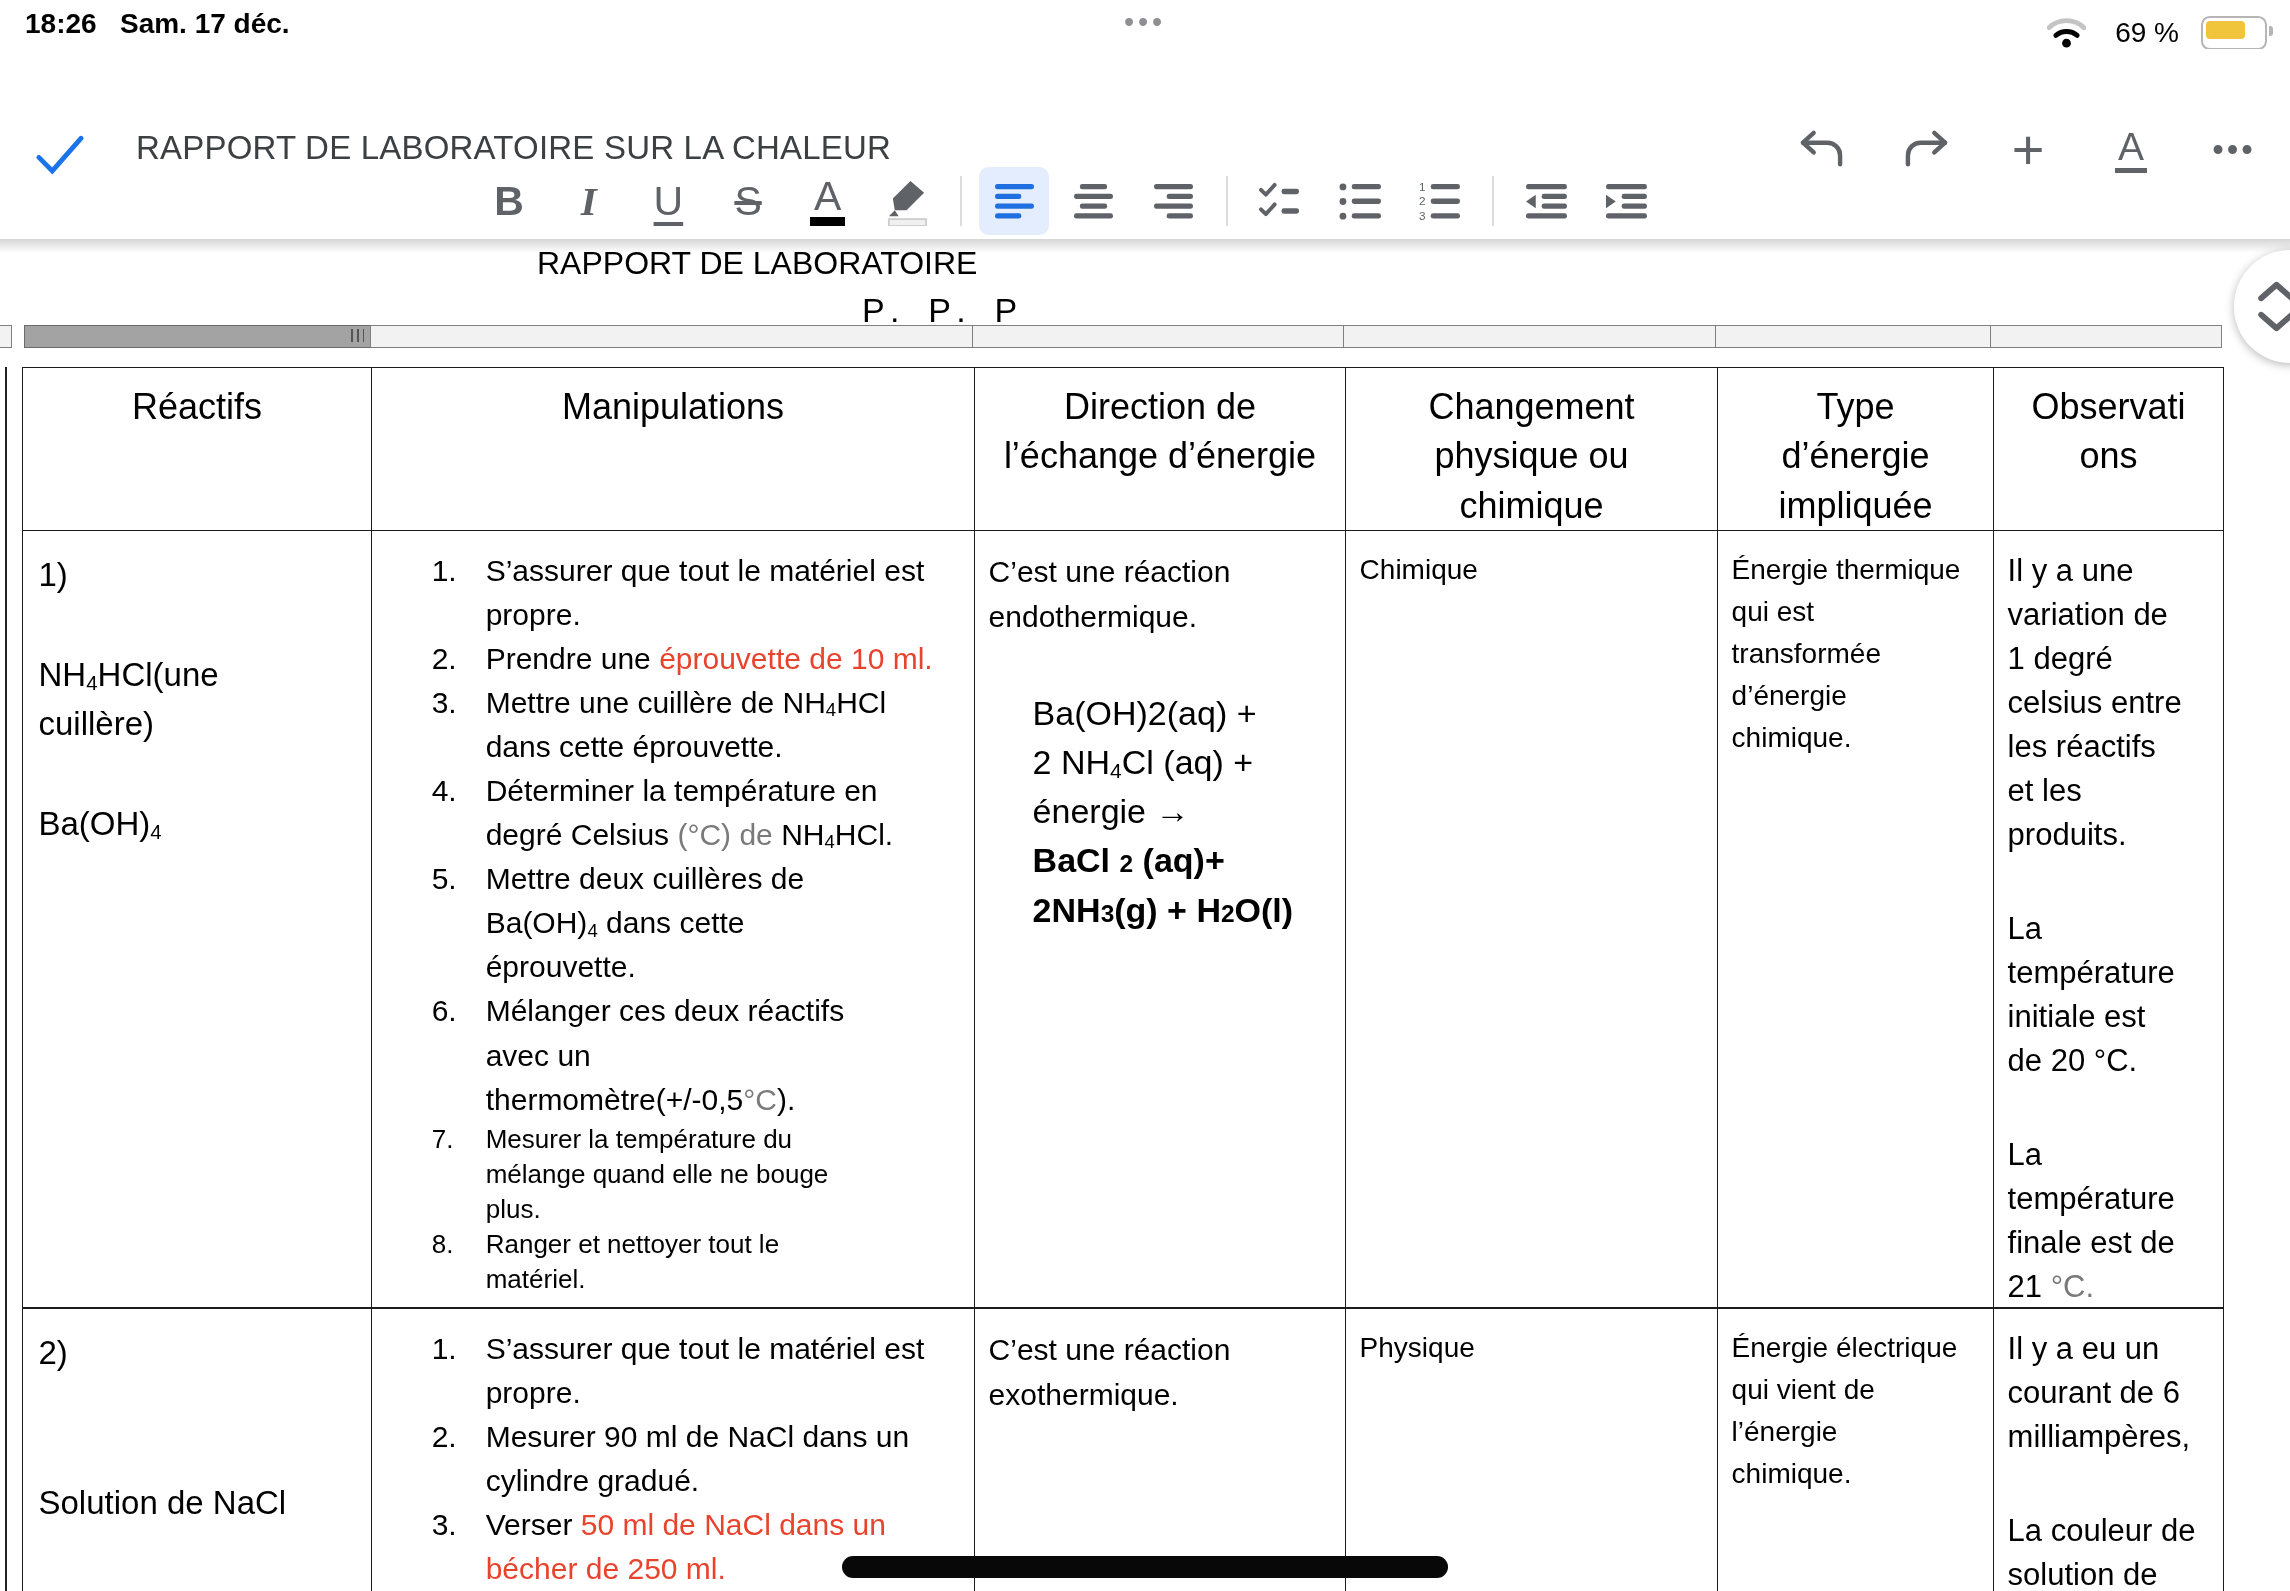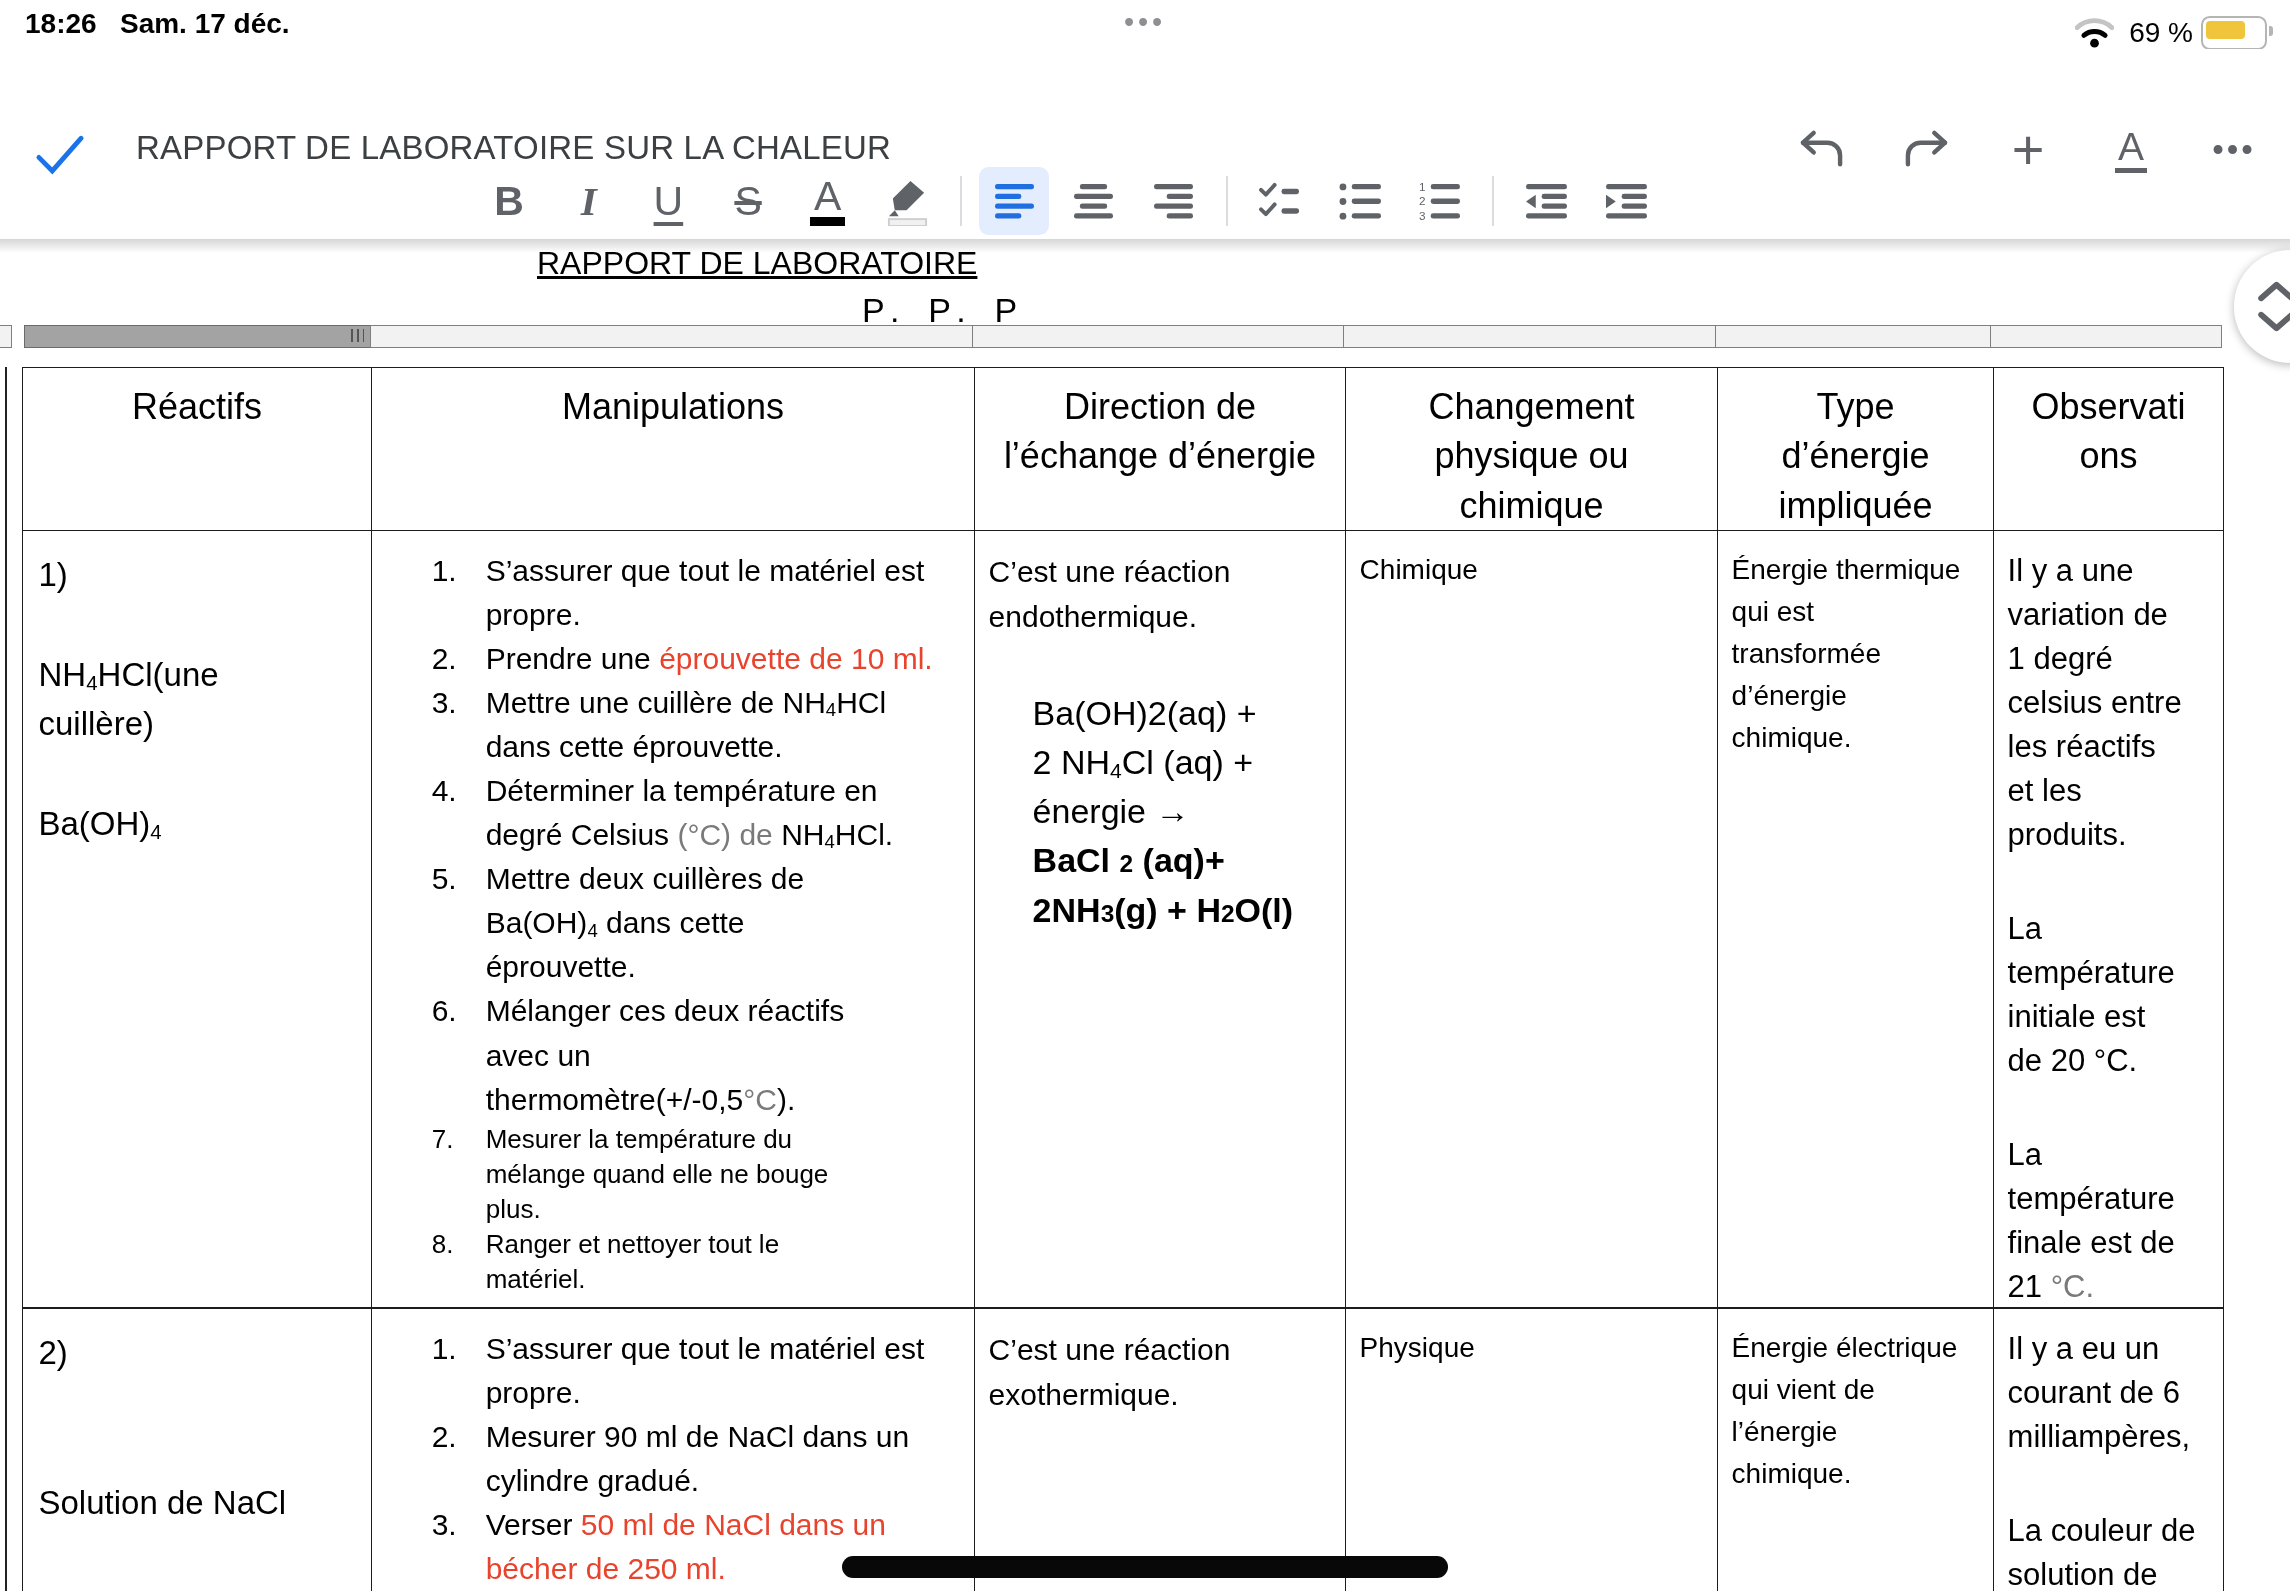--- a/index.html
+++ b/index.html
@@ -4,21 +4,21 @@
 <style>
   html,body{margin:0;padding:0;}
   body{width:2290px;height:1591px;position:relative;overflow:hidden;background:#fff;
        font-family:"Liberation Sans",sans-serif;color:#000;}
   .abs{position:absolute;}
 
   
   .statusbar{left:0;top:0;width:2290px;height:49px;}
   .st-left{left:25px;top:7.8px;font-size:28px;font-weight:700;color:#000;}
   .st-dots{left:0;top:5.8px;width:2290px;text-align:center;color:#8e8e93;font-size:29px;letter-spacing:3.9px;}
-  .st-right{right:23px;top:5.8px;display:flex;align-items:center;gap:8px;}
+  .st-right{right:23px;top:5.8px;display:flex;align-items:center;gap:22px;}
   .st-batt-txt{font-size:28px;font-weight:400;}
   .batt{position:relative;width:62px;height:30px;border:2.9px solid #b5b5b5;border-radius:8.7px;}
   .batt-fill{position:absolute;left:2.9px;top:2.9px;width:39px;height:18.4px;background:#f0c53c;border-radius:3.9px;}
   .batt-nub{position:absolute;right:-7.8px;top:8.7px;width:3.9px;height:9.7px;background:#b5b5b5;border-radius:0 2.9px 2.9px 0;}
 
   
   .headerbar{left:0;top:49px;width:2290px;height:115px;background:#fff;}
   .doc-check{left:35px;top:85px;}
   .doc-title{left:136px;top:80px;font-size:33px;color:#3c4043;letter-spacing:0.2px;}
   .hdr-icons{right:29px;top:74px;display:flex;align-items:center;gap:49px;color:#5f6368;}
@@ -34,21 +34,21 @@
   .tb-letter{font-size:41px;color:#5f6368;font-weight:700;}
   .tb-i{font-style:italic;font-weight:700;font-family:"Liberation Serif",serif;}
   .tb-u{font-weight:400;text-decoration:underline;text-underline-offset:6.8px;text-decoration-thickness:3.9px;}
   .tb-s{font-weight:400;text-decoration:line-through;text-decoration-thickness:3.9px;}
   .tb-A{font-weight:400;border-bottom:9.7px solid #000;line-height:1.0;padding:0 3.9px;}
   .tb-sep{width:1.9px;height:50px;background:#dadce0;margin:0 7.8px;}
   .toolbar-shadow{left:0;top:239px;width:2290px;height:13.6px;
      background:linear-gradient(rgba(0,0,0,.16),rgba(0,0,0,0));}
 
   
-  .doc-heading{left:537px;top:245px;font-size:32px;color:#000;text-decoration:underline;}
+  .doc-heading{left:537px;top:245px;font-size:32px;color:#000;}
   .clipped-line{left:862px;top:291px;height:33px;overflow:hidden;font-size:34px;letter-spacing:9.7px;}
 
   
   .colbar-seg{top:325px;height:23px;background:#f2f2f2;border:1.9px solid #7f7f7f;box-sizing:border-box;}
   .colbar-seg.thumb{background:#a3a3a3;border-color:#6b6b6b;}
   .grip{position:absolute;right:5.8px;top:2.9px;width:13.6px;height:13.6px;
         background:repeating-linear-gradient(90deg,#555 0 1.9px,transparent 1.9px 5.8px);}
   .edge-notch{left:0;top:325px;width:11.6px;height:23px;background:#f2f2f2;border:1.9px solid #7f7f7f;border-left:none;box-sizing:border-box;}
   .left-sliver{left:4.9px;top:367px;width:1.9px;height:1225px;background:#222;}
 

